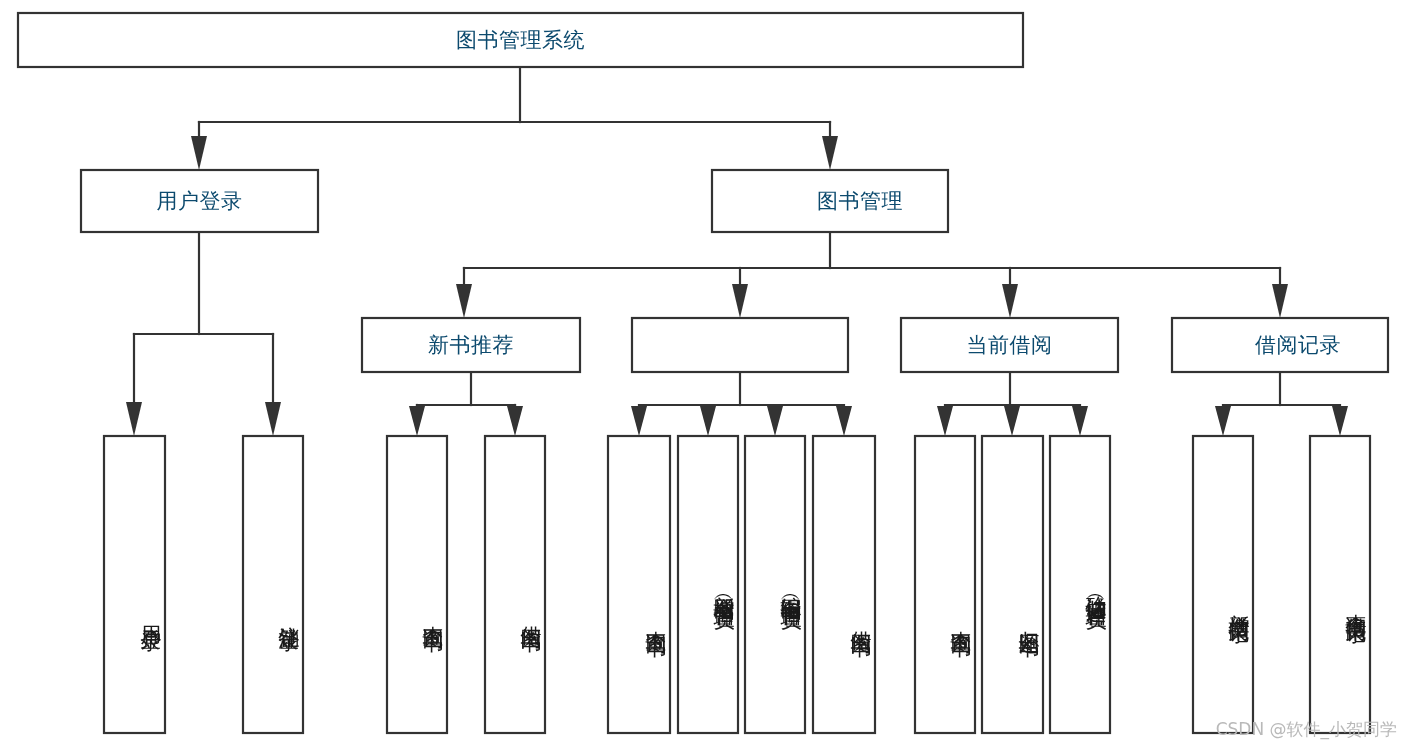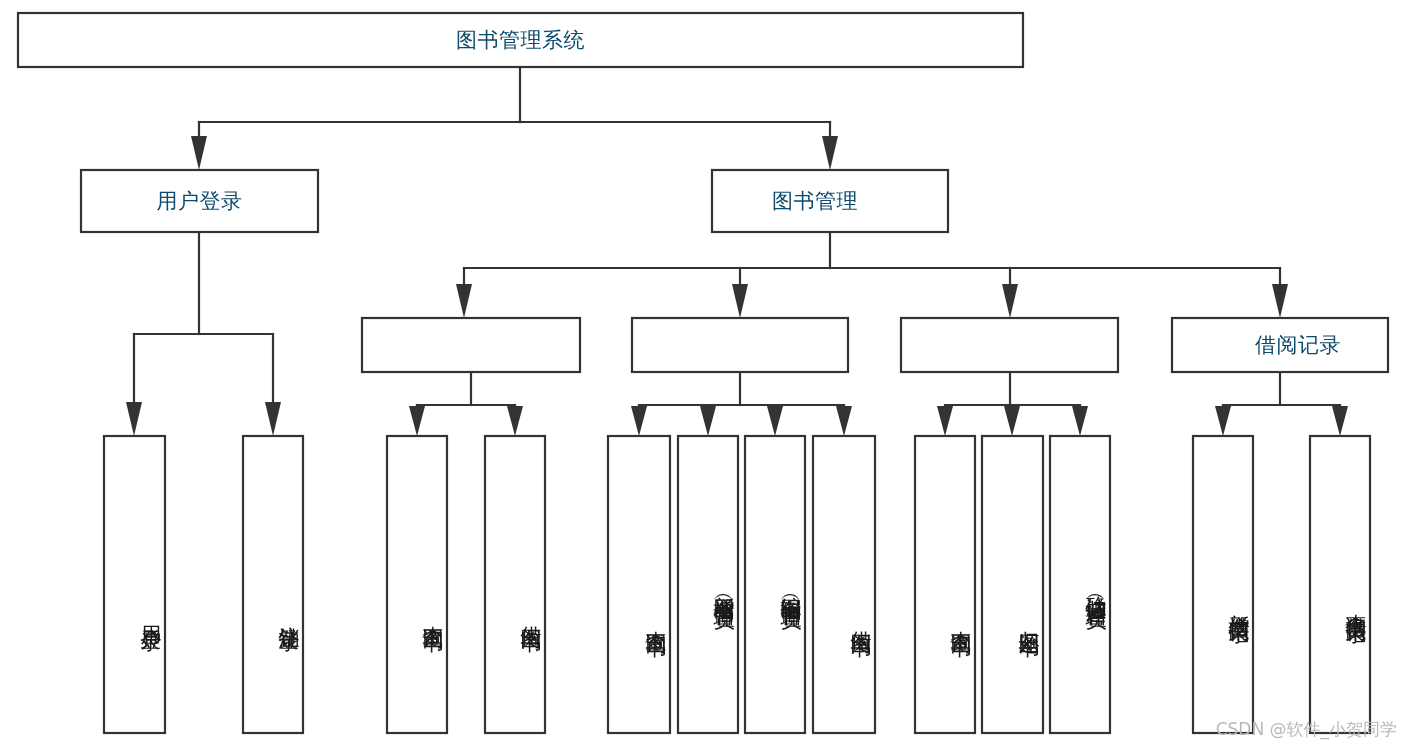--- a/index.html
+++ b/index.html
@@ -165,22 +165,24 @@
     <rect class="node-box" x="915" y="436" width="60" height="297"></rect>
     <rect class="node-box" x="982" y="436" width="61" height="297"></rect>
     <rect class="node-box" x="1050" y="436" width="60" height="297"></rect>
     <rect class="node-box" x="1193" y="436" width="60" height="297"></rect>
     <rect class="node-box" x="1310" y="436" width="60" height="297"></rect>
   </svg>
 
   <div class="node-label-h" style="left:18px; top:13px; width:1005px; height:54px;">图书管理系统</div>
 
   <div class="node-label-h" style="left:81px; top:170px; width:237px; height:62px;">用户登录</div>
-  <div class="node-label-h" style="left:697px; top:170px; width:236px; height:62px;">图书管理</div>
+  <div class="node-label-h" style="left:742px; top:170px; width:236px; height:62px;">图书管理</div>
 
+  <div class="node-label-h" style="left:362px; top:318px; width:218px; height:54px;">新书推荐</div>
+  <div class="node-label-h" style="left:901px; top:318px; width:217px; height:54px;">当前借阅</div>
   <div class="node-label-h" style="left:1172px; top:318px; width:216px; height:54px;margin-left:18px;">借阅记录</div>
 
   <div class="node-label-v" style="left:104px; top:503px; width:61px; height:220px;">用户登录</div>
   <div class="node-label-v" style="left:243px; top:503px; width:60px; height:220px;">注销登录</div>
   <div class="node-label-v" style="left:387px; top:503px; width:60px; height:220px;">查询图书</div>
   <div class="node-label-v" style="left:485px; top:503px; width:60px; height:220px;">借阅图书</div>
   <div class="node-label-v" style="left:608px; top:503px; width:62px; height:230px;">查询图书</div>
   <div class="node-label-v" style="left:678px; top:443px; width:60px; height:290px;">新增图书（管理员）</div>
   <div class="node-label-v" style="left:745px; top:443px; width:60px; height:290px;">编辑图书（管理员）</div>
   <div class="node-label-v" style="left:813px; top:503px; width:62px; height:230px;">借阅图书</div>

